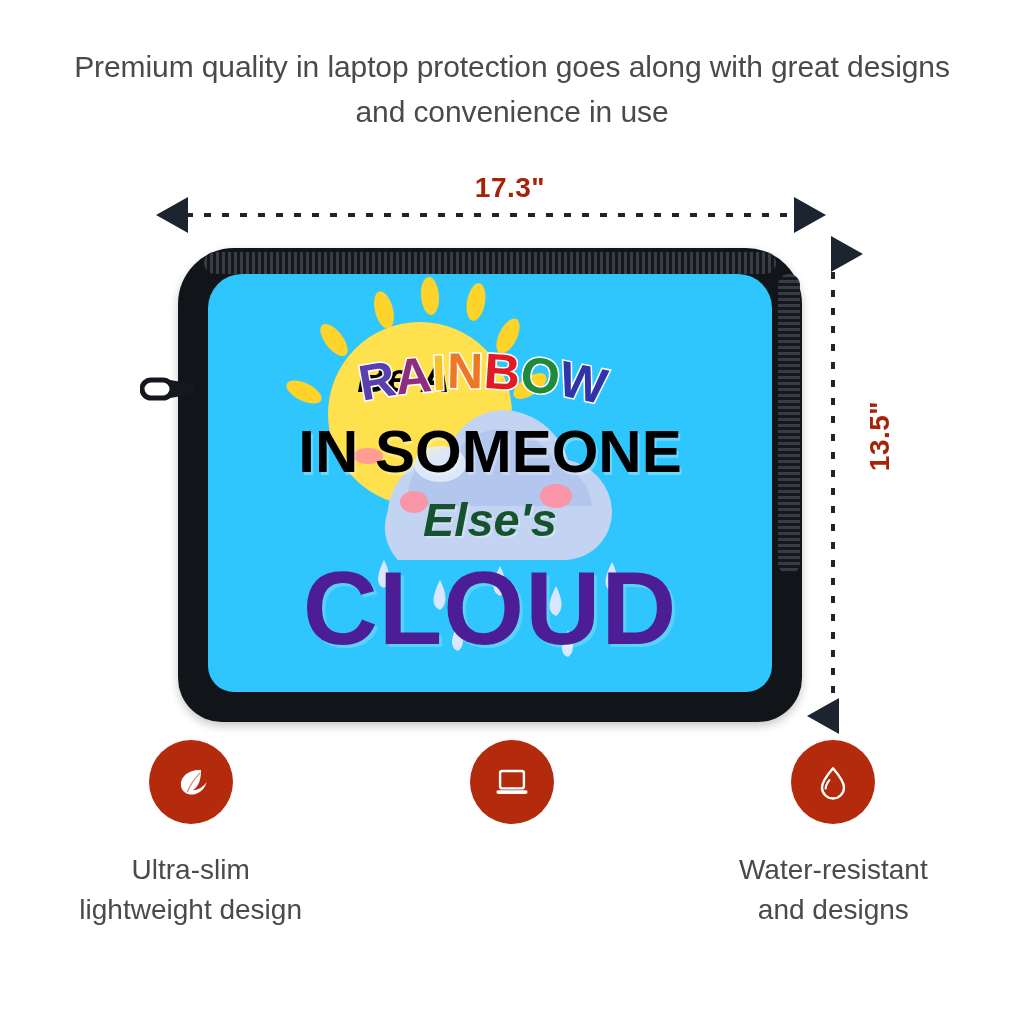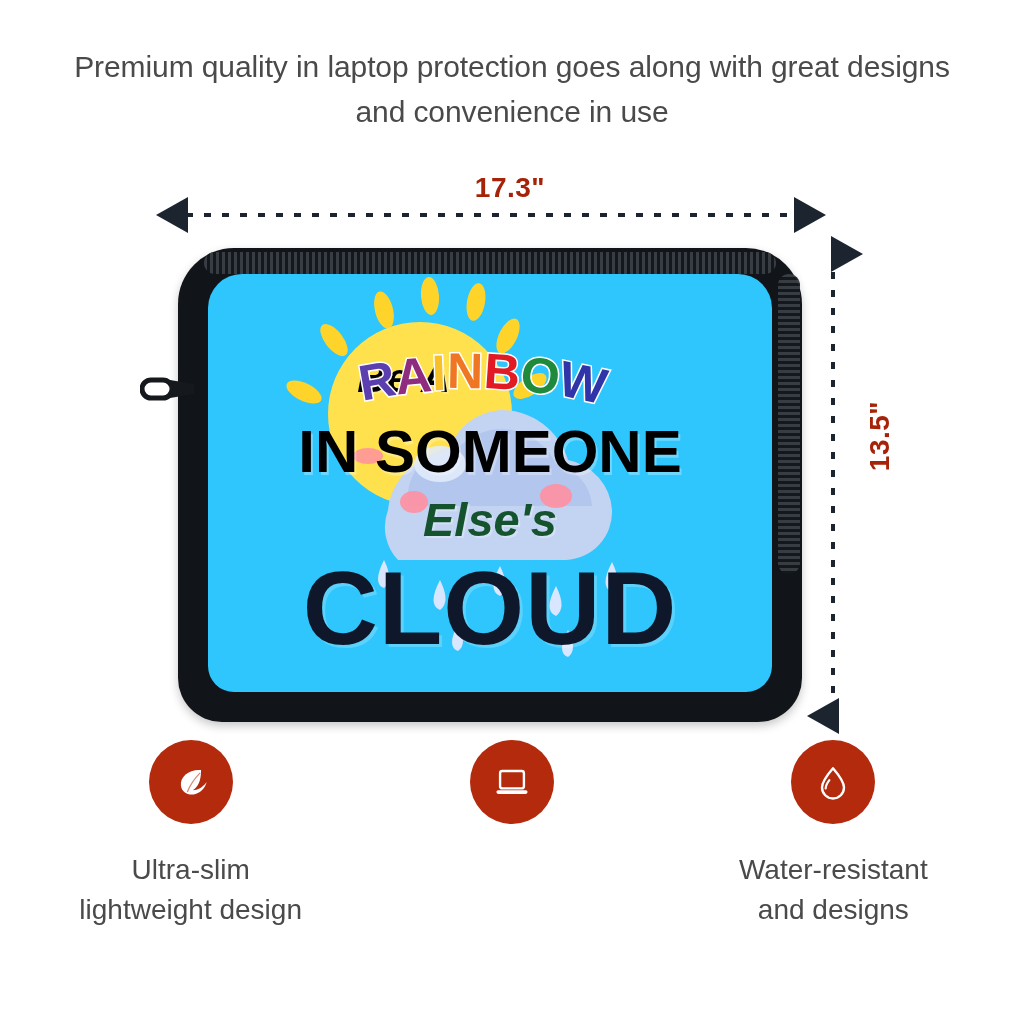--- a/index.html
+++ b/index.html
@@ -190,21 +190,21 @@
     font-style: italic;
     color: #14532d;
     letter-spacing: 0px;
     text-shadow: 2px 2px 0 rgba(255,255,255,0.30);
   }
 
   .line-cloud {
     top: 282px;
     font-size: 104px;
     font-weight: 900;
-    color: #0f172a;
+    color: #4c1d95;
     letter-spacing: 1px;
     text-shadow: 3px 3px 0 rgba(255,255,255,0.22);
   }
 
   
   .features {
     position: absolute;
     left: 30px;
     top: 740px;
     width: 964px;

